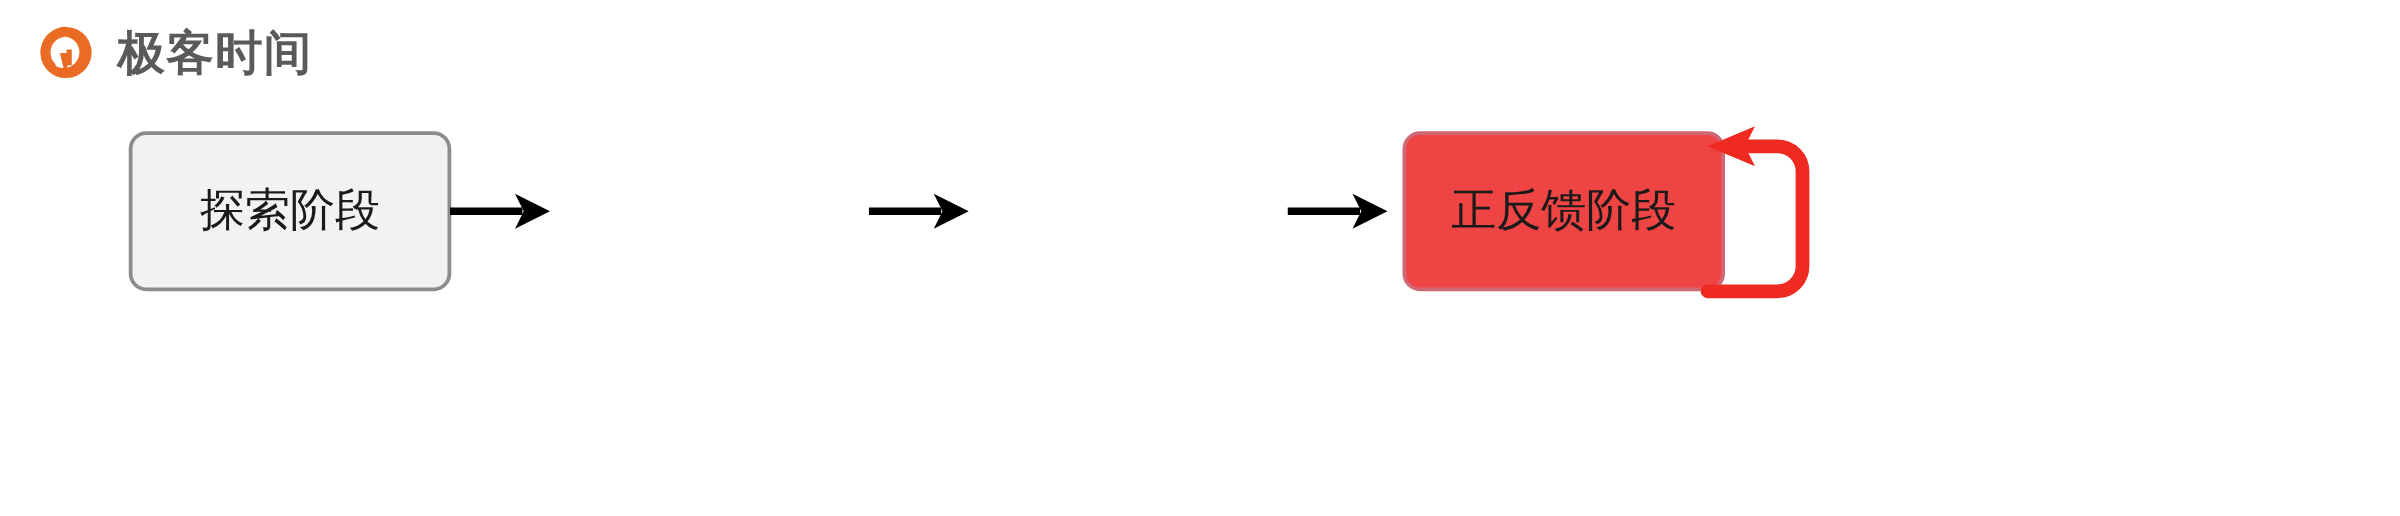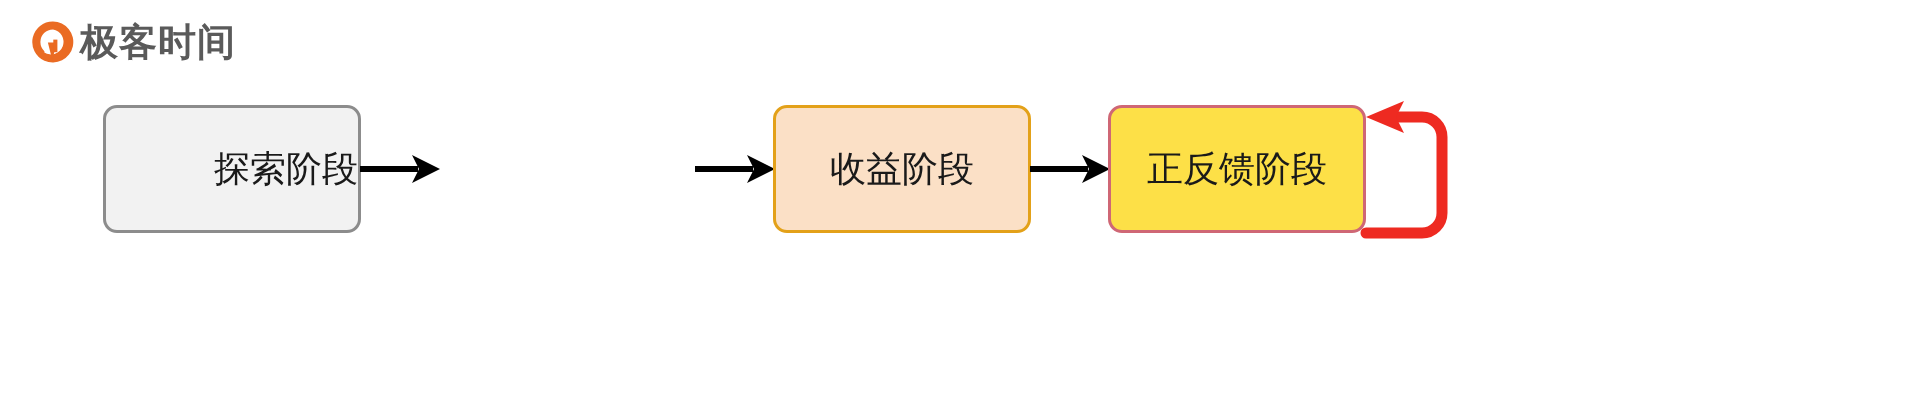--- a/index.html
+++ b/index.html
@@ -16,21 +16,21 @@
     position: relative;
   }
 
   
   .brand {
     position: absolute;
     left: 30px;
     top: 16px;
     display: flex;
     align-items: center;
-    gap: 4px;
+    gap: 18px;
     height: 52px;
   }
   .brand-mark {
     width: 46px;
     height: 46px;
     display: block;
     flex: 0 0 auto;
   }
   .brand-text {
     font-size: 38px;
@@ -106,51 +106,48 @@
       <path d="M23 2.5 A20.5 20.5 0 1 1 14.4 41.7 L14.4 33.6 A12.6 12.6 0 1 0 23 10.4 A12.6 12.6 0 0 0 10.4 23 A12.6 12.6 0 0 0 14.4 32.2 L14.4 41.7 A20.5 20.5 0 0 1 23 2.5 Z" fill="#ea6b23"></path>
       <path d="M17.9 23.4 L26.6 23.4 L22.3 41.3 Z" fill="#ea6b23"></path>
       <path d="M23.3 20.6 L27.4 20.6 L27.4 33.2 L23.3 33.2 Z" fill="#ea6b23"></path>
     </svg>
   </span>
   <span class="brand-text">极客时间</span>
 </div>
 
 <div class="flow">
 
-  <div class="node node-0" style="background:#f2f2f2; border-color:#8c8c8c;justify-content:flex-end;">
+  <div class="node node-0" style="background:#f2f2f2; border-color:#8c8c8c;">
     <span class="node-label">探索阶段</span>
   </div>
 
   <span class="connector connector-0">
     <svg width="80" height="36" viewBox="0 0 80 36" xmlns="http://www.w3.org/2000/svg" aria-hidden="true">
       <line x1="0" y1="18" x2="58" y2="18" stroke="#000000" stroke-width="6"></line>
       <path d="M52 4 L80 18 L52 32 L59 18 Z" fill="#000000"></path>
     </svg>
   </span>
 
 
   <span class="connector connector-1">
     <svg width="80" height="36" viewBox="0 0 80 36" xmlns="http://www.w3.org/2000/svg" aria-hidden="true">
       <line x1="0" y1="18" x2="58" y2="18" stroke="#000000" stroke-width="6"></line>
       <path d="M52 4 L80 18 L52 32 L59 18 Z" fill="#000000"></path>
     </svg>
   </span>
 
-  <div class="node node-2" style="background:#fbe0c6; border-color:#e3a119;">
-    <span class="node-label">收益阶段</span>
-  </div>
 
   <span class="connector connector-2">
     <svg width="80" height="36" viewBox="0 0 80 36" xmlns="http://www.w3.org/2000/svg" aria-hidden="true">
       <line x1="0" y1="18" x2="58" y2="18" stroke="#000000" stroke-width="6"></line>
       <path d="M52 4 L80 18 L52 32 L59 18 Z" fill="#000000"></path>
     </svg>
   </span>
 
-  <div class="node node-3" style="background:#fde047; border-color:#cf6775;">
+  <div class="node node-3" style="background:#ef4444; border-color:#cf6775;margin-left:14px;">
     <span class="node-label">正反馈阶段</span>
   </div>
 
   <span class="self-loop">
     <svg width="160" height="155" viewBox="0 0 160 155" xmlns="http://www.w3.org/2000/svg" aria-hidden="true">
       <path d="M26 138 L82 138 A20 20 0 0 0 102 118 L102 42 A20 20 0 0 0 82 22 L52 22" fill="none" stroke="#ee2a21" stroke-width="11" stroke-linecap="round" stroke-linejoin="round"></path>
       <path d="M26 22 L64 6 L56 22 L64 38 Z" fill="#ee2a21"></path>
     </svg>
   </span>
 

